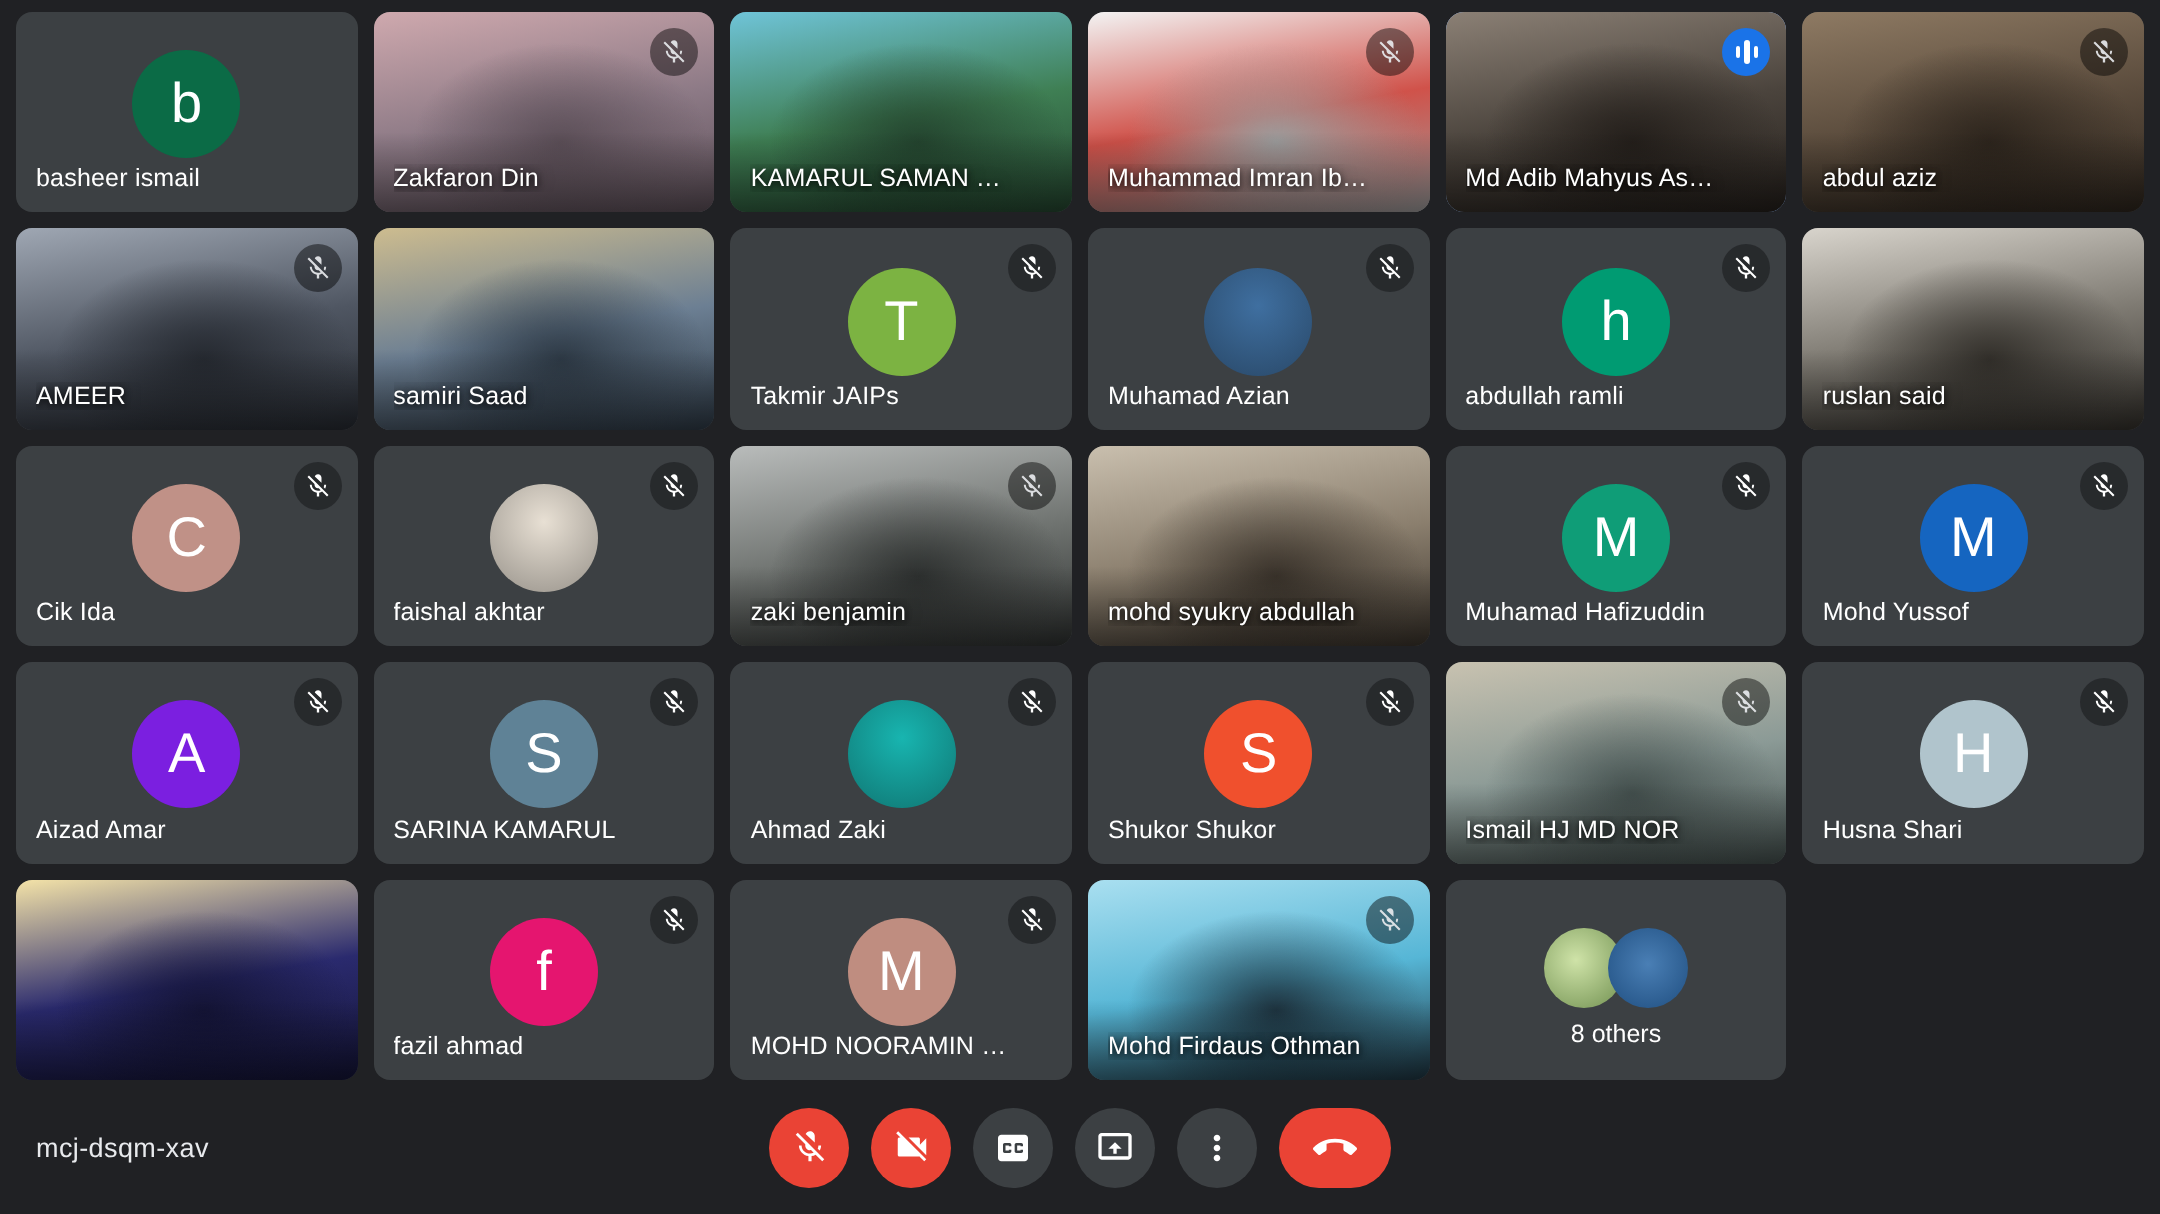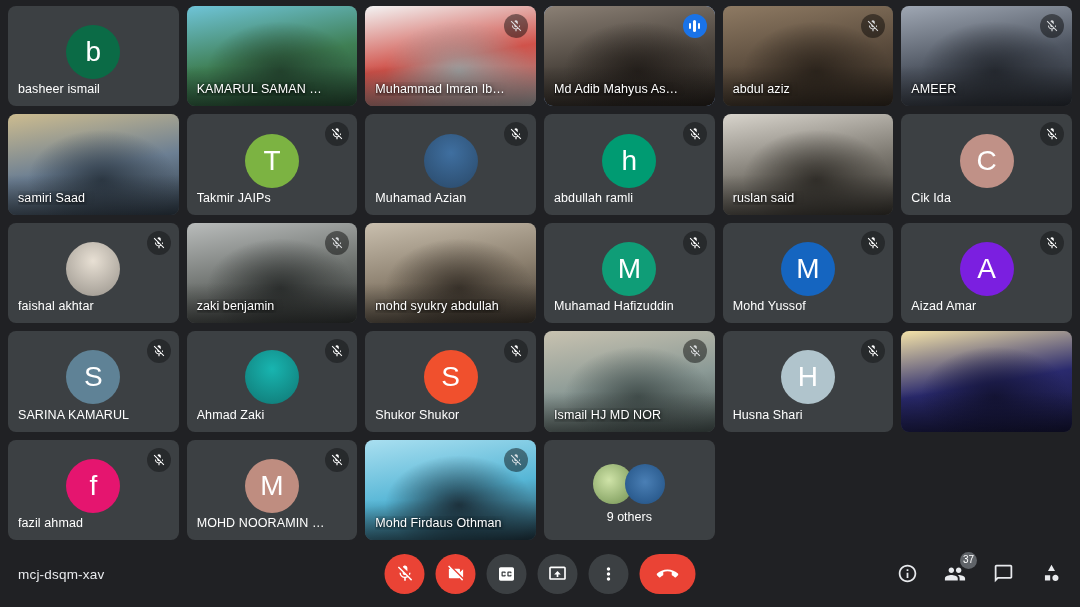--- a/index.html
+++ b/index.html
@@ -151,20 +151,30 @@
 <body>
 
 <div id="app">
 
   <div id="grid">
       <div class="tile static">
         <div class="avatar" style="background: rgb(11, 107, 70);">b</div>
         <div class="namebar">basheer ismail</div>
       </div>
       <div class="tile video">
+        <div class="vid" style="background: radial-gradient(70% 80% at 55% 65%, rgb(92, 79, 88) 0%, rgba(0, 0, 0, 0) 62%), linear-gradient(170deg, rgb(207, 169, 174) 0%, rgb(141, 122, 134) 52%, rgb(92, 79, 88) 100%);"></div>
+        <div class="vid" style="background: linear-gradient(to top, rgba(0, 0, 0, 0.45) 0%, rgba(0, 0, 0, 0) 40%);"></div>
+        <div class="namebar">Zakfaron Din</div>
+        <div class="mic">
+          <svg viewBox="0 0 24 24" width="14" height="14">
+            <path d="M19 11h-1.7c0 .74-.16 1.43-.43 2.05l1.23 1.23c.56-.98.9-2.09.9-3.28zM14.98 11.17c0-.06.02-.11.02-.17V5c0-1.66-1.34-3-3-3-1.23 0-2.28.74-2.75 1.79l5.73 5.38zM4.27 3L3 4.27l6.01 6.01V11c0 1.66 1.33 3 2.99 3 .22 0 .44-.03.65-.08l1.66 1.66c-.71.33-1.5.52-2.31.52-2.76 0-5.3-2.1-5.3-5.1H5c0 3.41 2.72 6.23 6 6.72V21h2v-3.28c.91-.13 1.77-.45 2.54-.9L19.73 21 21 19.73 4.27 3z"></path>
+          </svg>
+        </div>
+      </div>
+      <div class="tile video">
         <div class="vid" style="background: radial-gradient(70% 80% at 55% 65%, rgb(36, 69, 47) 0%, rgba(0, 0, 0, 0) 62%), linear-gradient(170deg, rgb(111, 196, 216) 0%, rgb(63, 127, 84) 52%, rgb(36, 69, 47) 100%);"></div>
         <div class="vid" style="background: linear-gradient(to top, rgba(0, 0, 0, 0.45) 0%, rgba(0, 0, 0, 0) 40%);"></div>
         <div class="namebar">KAMARUL SAMAN YAAC...</div>
       </div>
       <div class="tile video">
         <div class="vid" style="background: radial-gradient(70% 80% at 55% 65%, rgb(156, 156, 156) 0%, rgba(0, 0, 0, 0) 62%), linear-gradient(170deg, rgb(243, 243, 243) 0%, rgb(208, 82, 74) 52%, rgb(156, 156, 156) 100%);"></div>
         <div class="vid" style="background: linear-gradient(to top, rgba(0, 0, 0, 0.45) 0%, rgba(0, 0, 0, 0) 40%);"></div>
         <div class="namebar">Muhammad Imran Ibrahim</div>
         <div class="mic">
           <svg viewBox="0 0 24 24" width="14" height="14">
@@ -376,21 +386,21 @@
           <svg viewBox="0 0 24 24" width="14" height="14">
             <path d="M19 11h-1.7c0 .74-.16 1.43-.43 2.05l1.23 1.23c.56-.98.9-2.09.9-3.28zM14.98 11.17c0-.06.02-.11.02-.17V5c0-1.66-1.34-3-3-3-1.23 0-2.28.74-2.75 1.79l5.73 5.38zM4.27 3L3 4.27l6.01 6.01V11c0 1.66 1.33 3 2.99 3 .22 0 .44-.03.65-.08l1.66 1.66c-.71.33-1.5.52-2.31.52-2.76 0-5.3-2.1-5.3-5.1H5c0 3.41 2.72 6.23 6 6.72V21h2v-3.28c.91-.13 1.77-.45 2.54-.9L19.73 21 21 19.73 4.27 3z"></path>
           </svg>
         </div>
       </div>
       <div class="tile static">
         <div class="others-imgs">
           <span style="background:radial-gradient(circle at 40% 40%,#cfe3a8,#6f8f4f)"></span>
           <span style="background:radial-gradient(circle at 50% 45%,#4a7fb5,#1f4e80)"></span>
         </div>
-        <div class="others-label">9 others</div>
+        <div class="others-label">8 others</div>
       </div>
     </div>
 
   <div id="bottombar">
     <div id="meetcode">mcj-dsqm-xav</div>
     <div id="controls">
         <button class="ctl danger" title="Turn on microphone">
           <span style="display: flex;">
             <svg viewBox="0 0 24 24" width="19" height="19">
               <path d="M19 11h-1.7c0 .74-.16 1.43-.43 2.05l1.23 1.23c.56-.98.9-2.09.9-3.28zM14.98 11.17c0-.06.02-.11.02-.17V5c0-1.66-1.34-3-3-3-1.23 0-2.28.74-2.75 1.79l5.73 5.38zM4.27 3L3 4.27l6.01 6.01V11c0 1.66 1.33 3 2.99 3 .22 0 .44-.03.65-.08l1.66 1.66c-.71.33-1.5.52-2.31.52-2.76 0-5.3-2.1-5.3-5.1H5c0 3.41 2.72 6.23 6 6.72V21h2v-3.28c.91-.13 1.77-.45 2.54-.9L19.73 21 21 19.73 4.27 3z"></path>
@@ -426,46 +436,15 @@
           </span>
         </button>
         <button class="ctl hangup" title="Leave call">
           <span style="display: flex;">
             <svg viewBox="0 0 24 24" width="22" height="22">
               <path d="M12 9c-1.6 0-3.15.25-4.6.72v3.1c0 .39-.23.74-.56.9-.98.49-1.87 1.12-2.66 1.85-.18.18-.43.28-.7.28-.28 0-.53-.11-.71-.29L.29 13.08c-.18-.17-.29-.42-.29-.7 0-.28.11-.53.29-.71C3.34 8.78 7.46 7 12 7s8.66 1.78 11.71 4.67c.18.18.29.43.29.71 0 .28-.11.53-.29.71l-2.48 2.48c-.18.18-.43.29-.71.29-.27 0-.52-.11-.7-.28-.79-.74-1.69-1.36-2.67-1.85-.33-.16-.56-.5-.56-.9v-3.1C15.15 9.25 13.6 9 12 9z"></path>
             </svg>
           </span>
         </button>
       </div>
-    <div id="righticons">
-        <div class="ricon" title="Meeting details">
-          <span style="display: flex;">
-            <svg viewBox="0 0 24 24" width="21" height="21">
-              <path d="M12 2C6.48 2 2 6.48 2 12s4.48 10 10 10 10-4.48 10-10S17.52 2 12 2zm0 18c-4.41 0-8-3.59-8-8s3.59-8 8-8 8 3.59 8 8-3.59 8-8 8zm-1-13h2v2h-2V7zm0 4h2v6h-2v-6z"></path>
-            </svg>
-          </span>
-        </div>
-        <div class="ricon" title="Show everyone">
-          <span style="display: flex;">
-            <svg viewBox="0 0 24 24" width="22" height="22">
-              <path d="M16 11c1.66 0 2.99-1.34 2.99-3S17.66 5 16 5c-1.66 0-3 1.34-3 3s1.34 3 3 3zm-8 0c1.66 0 2.99-1.34 2.99-3S9.66 5 8 5C6.34 5 5 6.34 5 8s1.34 3 3 3zm0 2c-2.33 0-7 1.17-7 3.5V19h14v-2.5c0-2.33-4.67-3.5-7-3.5zm8 0c-.29 0-.62.02-.97.05 1.16.84 1.97 1.97 1.97 3.45V19h6v-2.5c0-2.33-4.67-3.5-7-3.5z"></path>
-            </svg>
-          </span>
-          <span class="countbadge">37</span>
-        </div>
-        <div class="ricon" title="Chat with everyone">
-          <span style="display: flex;">
-            <svg viewBox="0 0 24 24" width="21" height="21">
-              <path d="M20 2H4c-1.1 0-2 .9-2 2v18l4-4h14c1.1 0 2-.9 2-2V4c0-1.1-.9-2-2-2zm0 14H5.17L4 17.17V4h16v12z"></path>
-            </svg>
-          </span>
-        </div>
-        <div class="ricon" title="Activities">
-          <span style="display: flex;">
-            <svg viewBox="0 0 24 24" width="21" height="21">
-              <path d="M12 2l4 7H8l4-7zM4.5 14h6v6h-6v-6zm12 6.5c-1.93 0-3.5-1.57-3.5-3.5s1.57-3.5 3.5-3.5 3.5 1.57 3.5 3.5-1.57 3.5-3.5 3.5z"></path>
-            </svg>
-          </span>
-        </div>
-      </div>
   </div>
 
 </div>
 
 </body></html>

